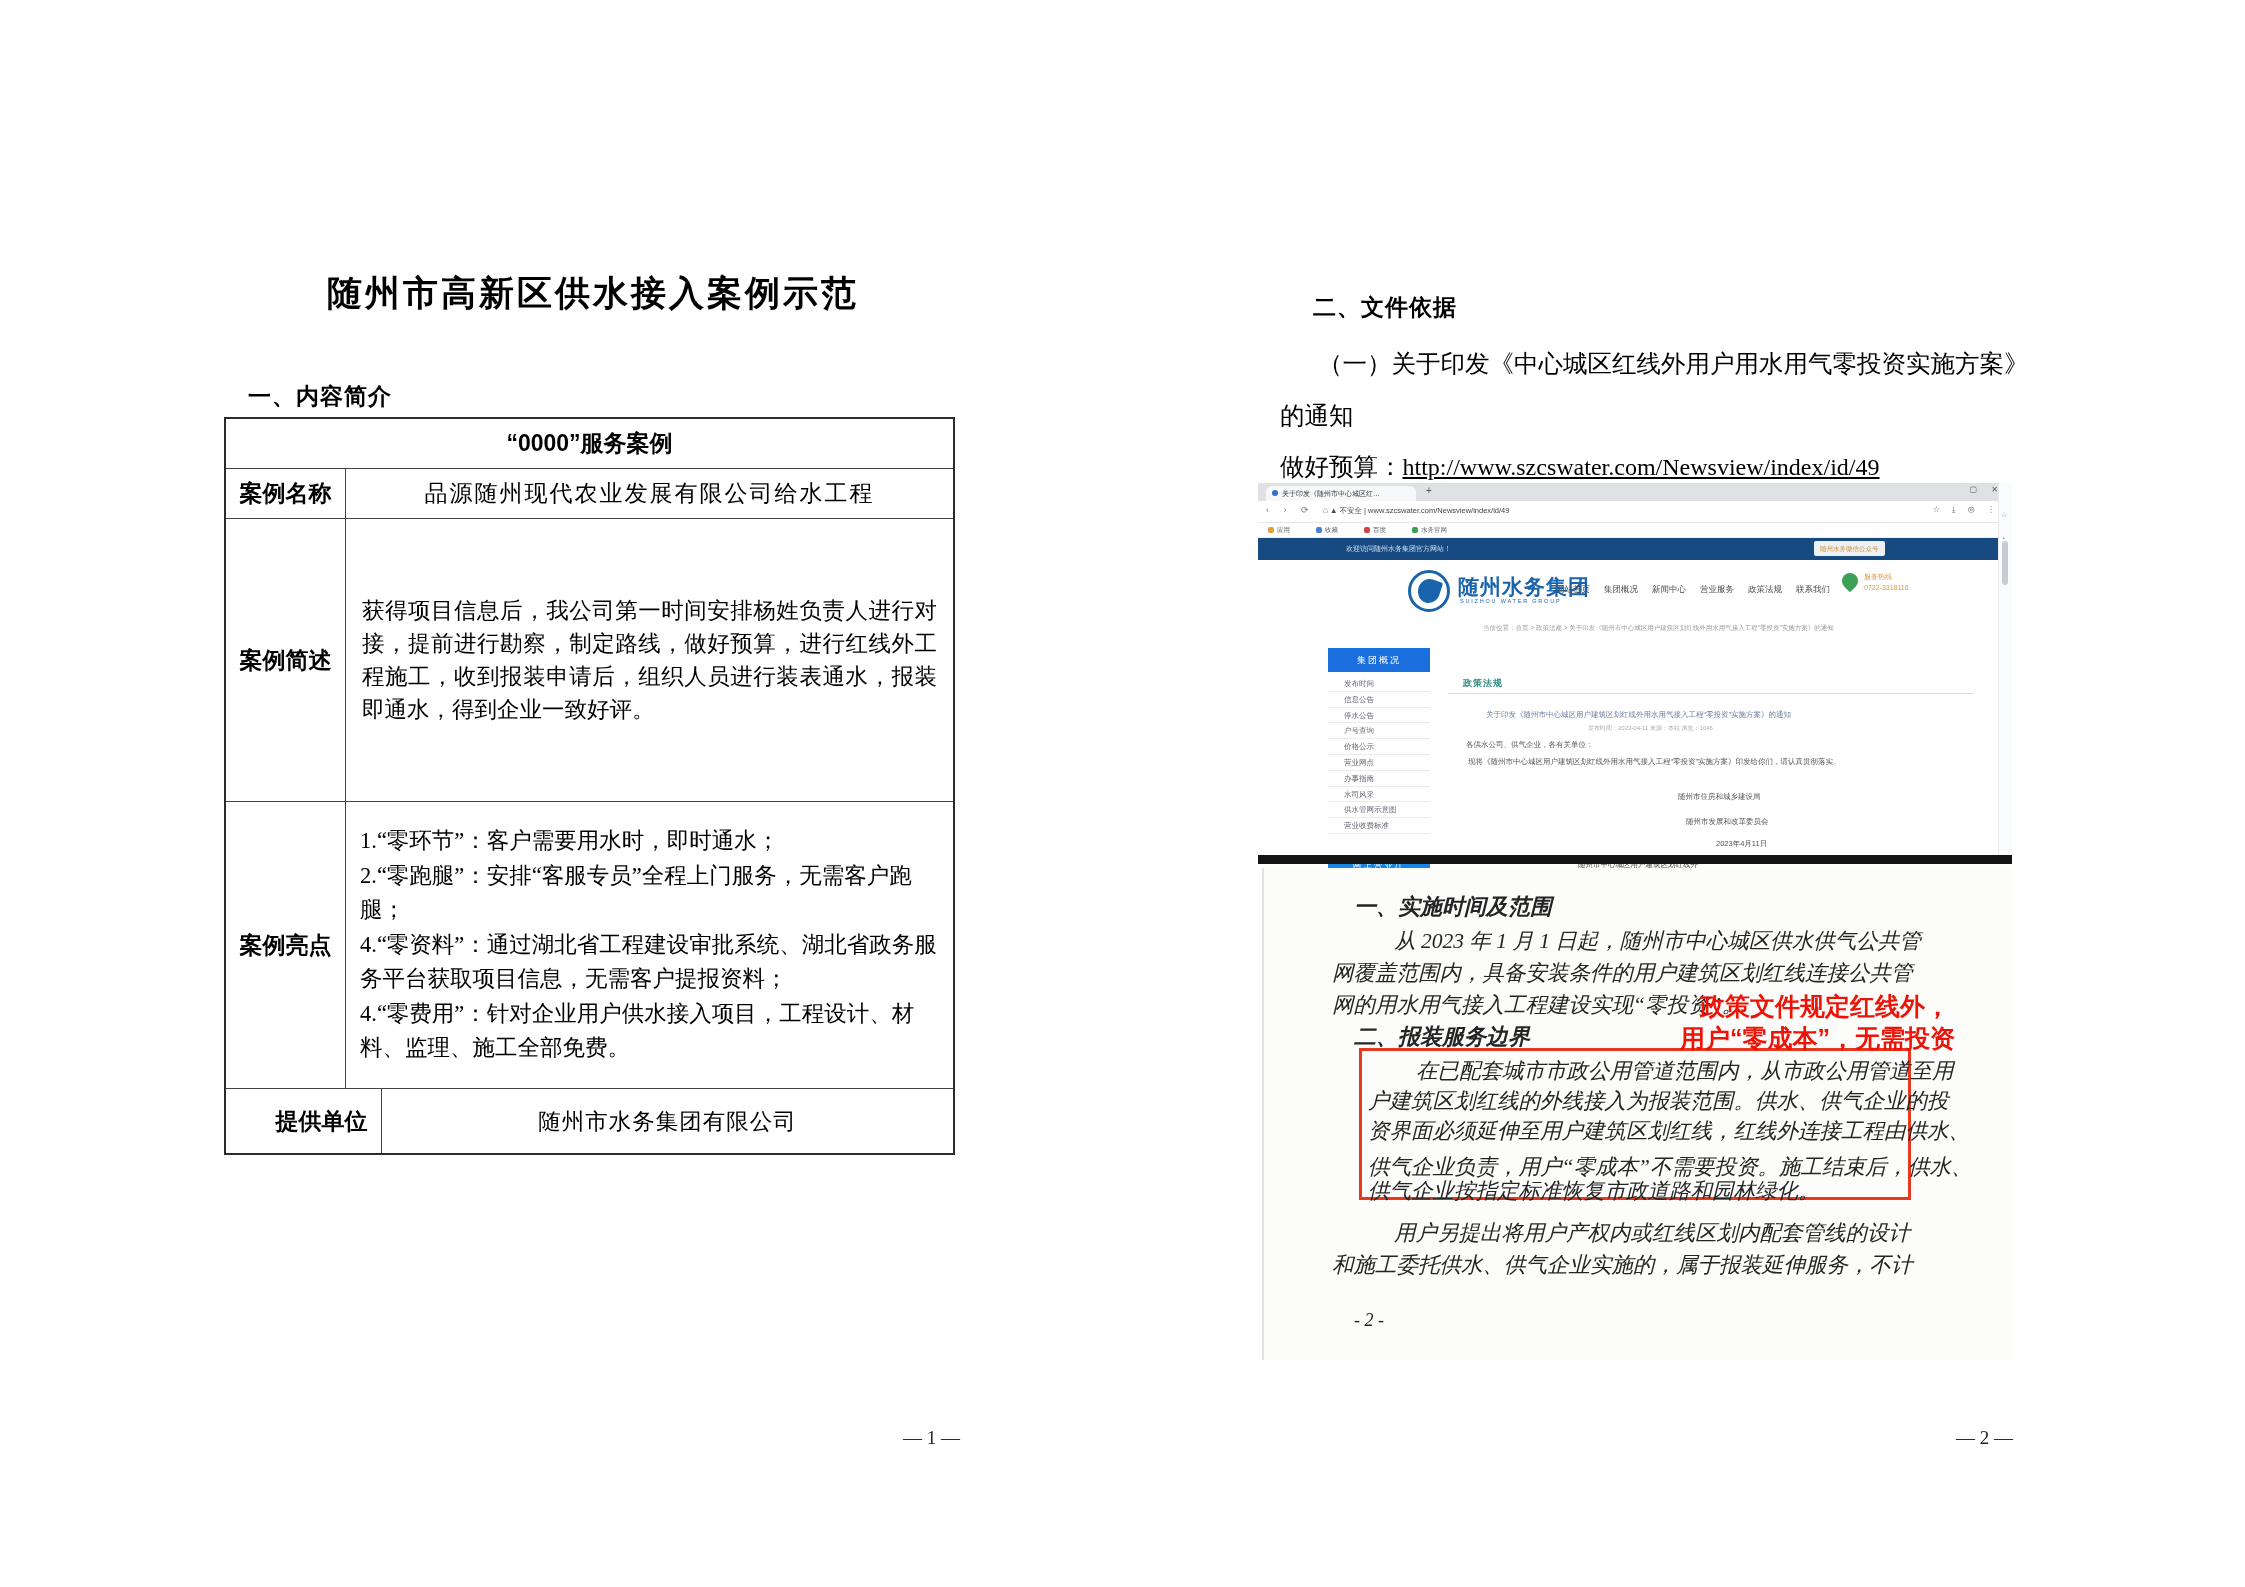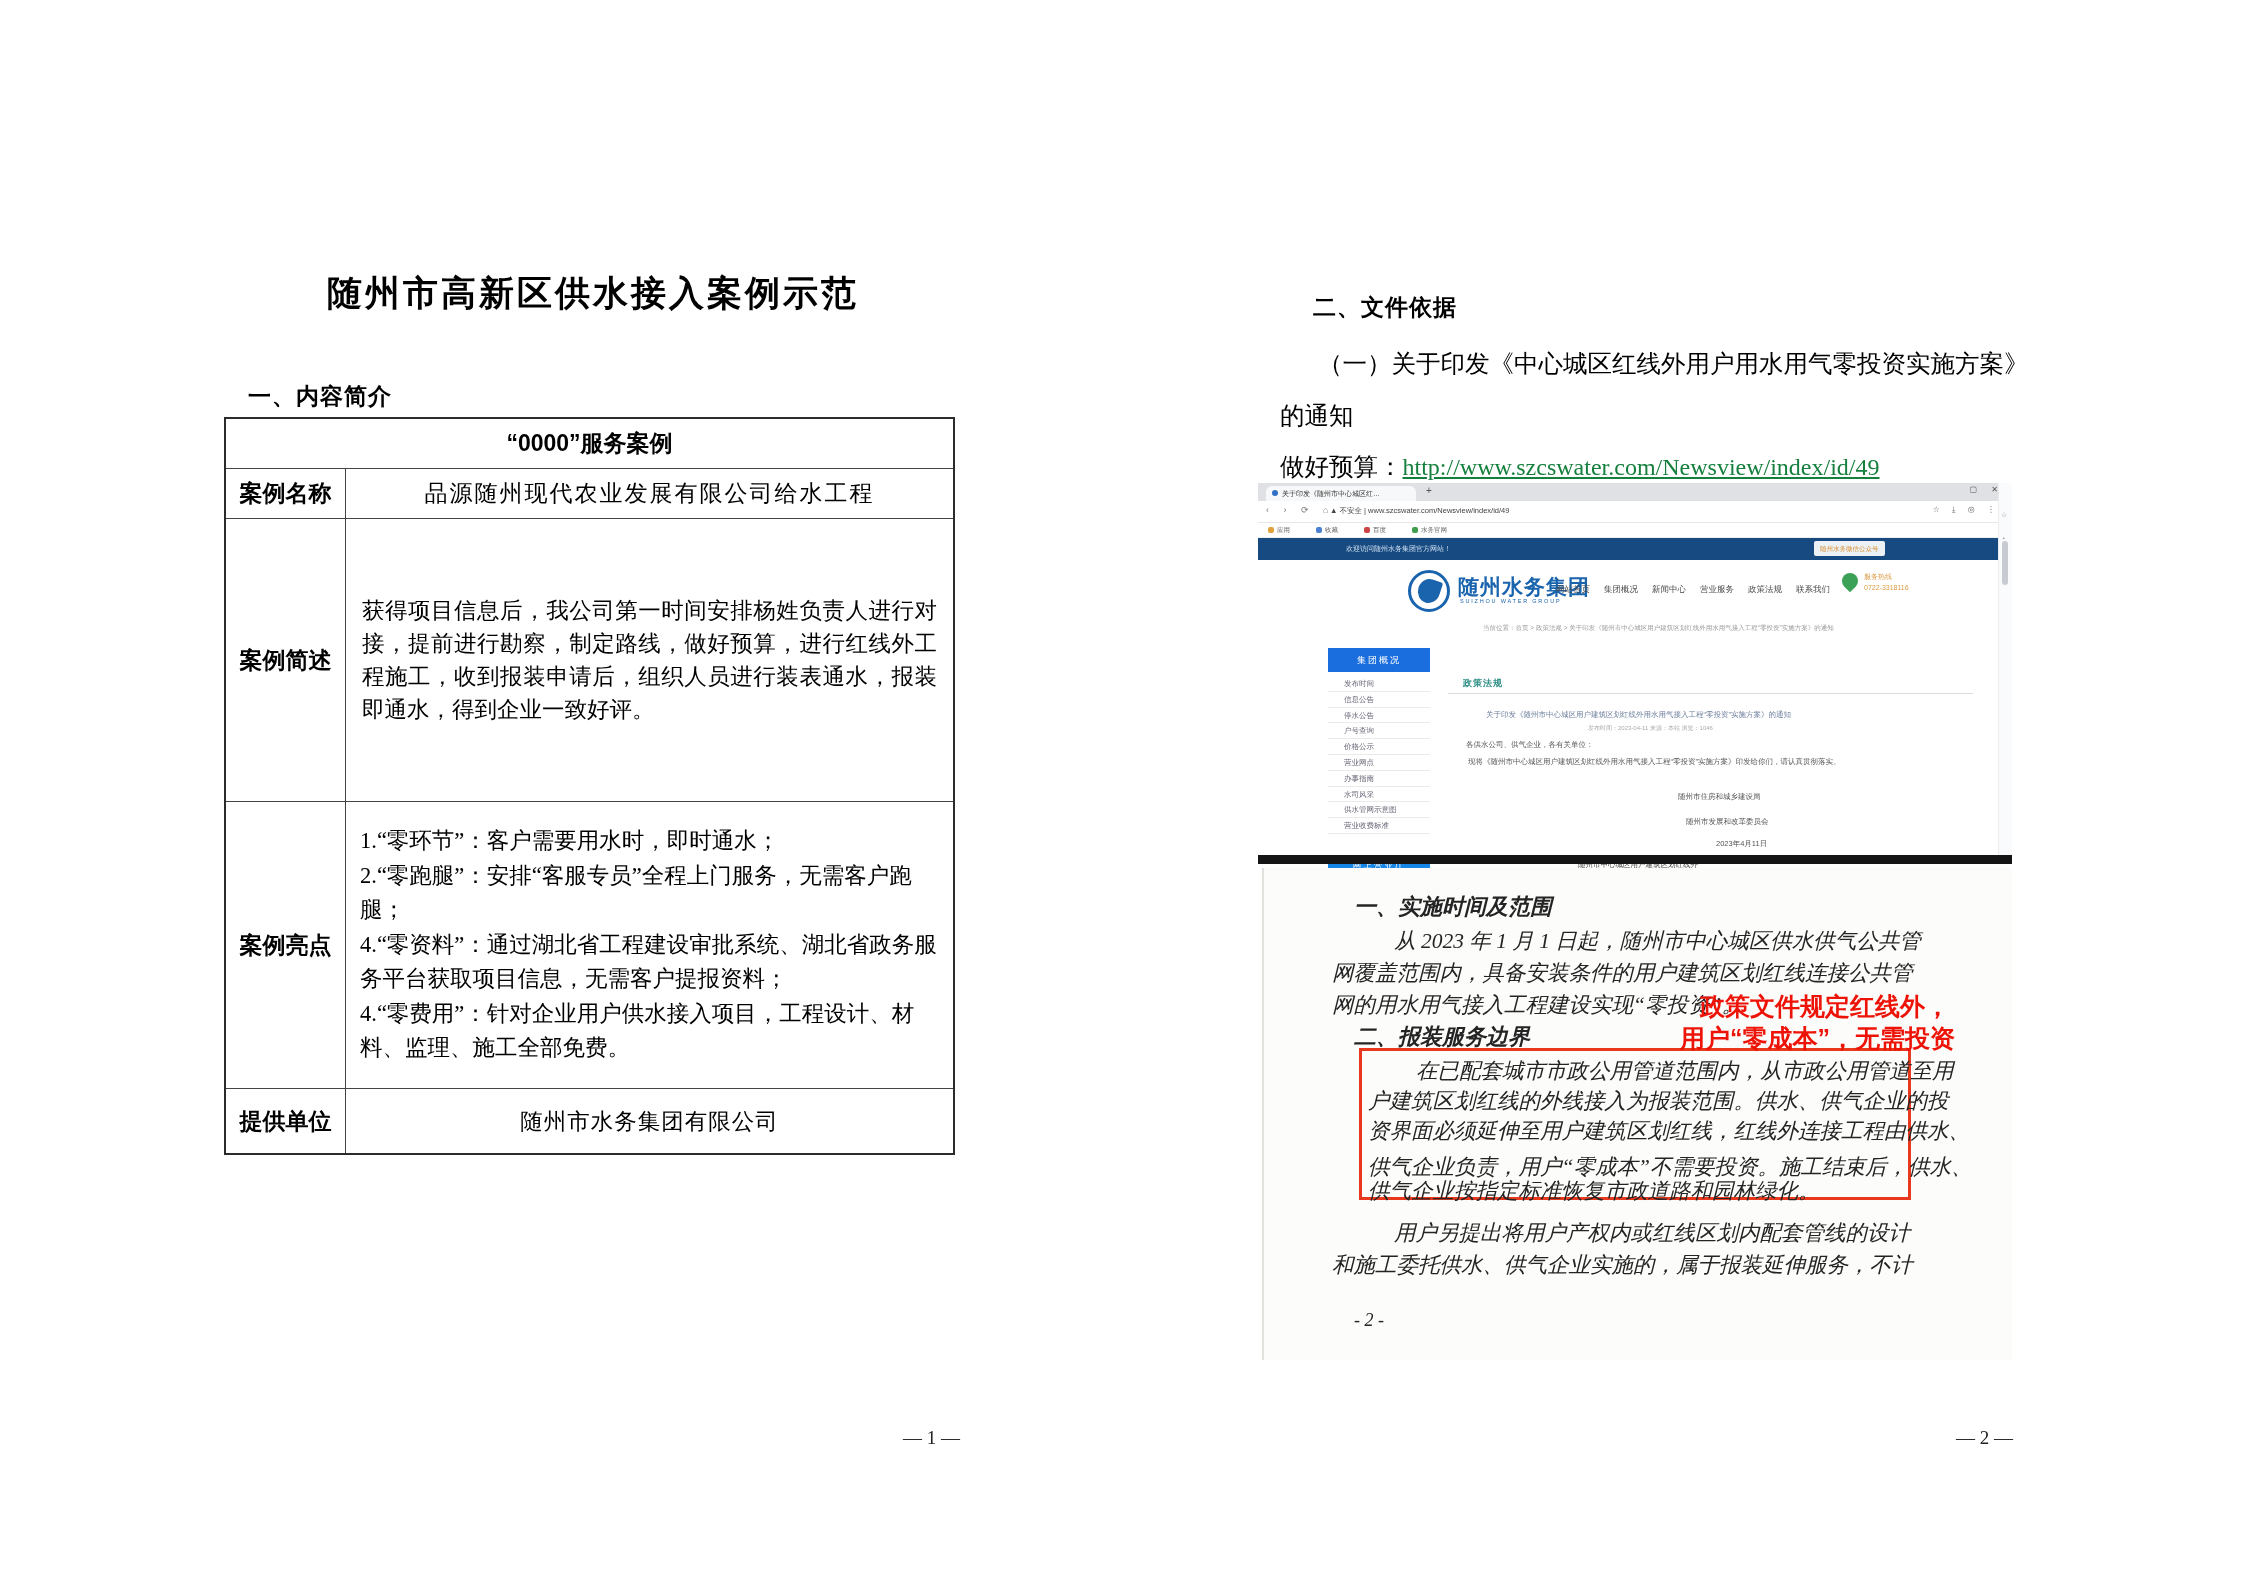--- a/index.html
+++ b/index.html
@@ -9,21 +9,21 @@
   .abs { position:absolute; }
   .hei { font-family:"Liberation Sans", sans-serif; font-weight:700; }
   .serif { font-family:"Liberation Serif", serif; }
   .nowrap { white-space:nowrap; }
 
   
   #p1-title { left:327px; top:270px; font-size:35px; letter-spacing:3px; }
   #p1-h1 { left:248px; top:381px; font-size:23px; letter-spacing:1px; }
   #case-table { left:224px; top:417px; width:731px; border:2px solid #2b2b2b; }
   .trow { display:flex; border-bottom:1px solid #444; }
-  .trow:last-child { border-bottom:none; }
+  .trow:last-child { border-bottom:none;margin-left:36px; }
   .tlabel { width:120px; border-right:1px solid #444; display:flex; align-items:center; justify-content:center;
             font-family:"Liberation Sans",sans-serif; font-weight:700; font-size:23px; }
   .tval { flex:1; display:flex; align-items:center; }
   .thead-row { height:50px; }
   .thead-cell { flex:1; display:flex; align-items:center; justify-content:center;
                 font-family:"Liberation Sans",sans-serif; font-weight:700; font-size:23px; }
   .r-name { height:50px; }
   .r-name .tval { justify-content:center; font-size:23px; letter-spacing:2px; }
   .r-desc { height:283px; }
   .r-desc .tval { padding:0 16px; font-size:22.5px; line-height:33.2px; text-align:justify; }
@@ -33,21 +33,21 @@
   .r-prov .tval { justify-content:center; font-size:22.5px; letter-spacing:1px; }
   .pgnum { font-size:19px; color:#222; }
   #p1-foot { left:903px; top:1427px; }
   #p2-foot { left:1956px; top:1427px; }
 
   
   #p2-h1 { left:1313px; top:292px; font-size:23px; letter-spacing:1px; }
   #p2-para1 { left:1318px; top:347px; font-size:24.5px; }
   #p2-para2 { left:1280px; top:399px; font-size:24.5px; }
   #p2-linkline { left:1280px; top:450px; font-size:24.5px; }
-  #p2-link { text-decoration:underline; color:#15803d; font-size:24px; }
+  #p2-link { text-decoration:underline; color:#000000; font-size:24px; }
 
   
   #web { left:1258px; top:483px; width:754px; height:381px; background:#fff;
          filter:blur(0.55px); font-family:"Liberation Sans",sans-serif; }
   #w-tabs { position:absolute; left:0; top:0; width:754px; height:18px; background:#dfe1e5; }
   #w-tab { position:absolute; left:8px; top:3px; width:150px; height:15px; background:#f7f8f9;
            border-radius:6px 6px 0 0; font-size:7px; color:#333; line-height:15px; padding:0 6px;
            overflow:hidden; white-space:nowrap; }
   #w-tab::before { content:""; display:inline-block; width:6px; height:6px; border-radius:50%;
                    background:#2f6fc4; margin-right:4px; }

